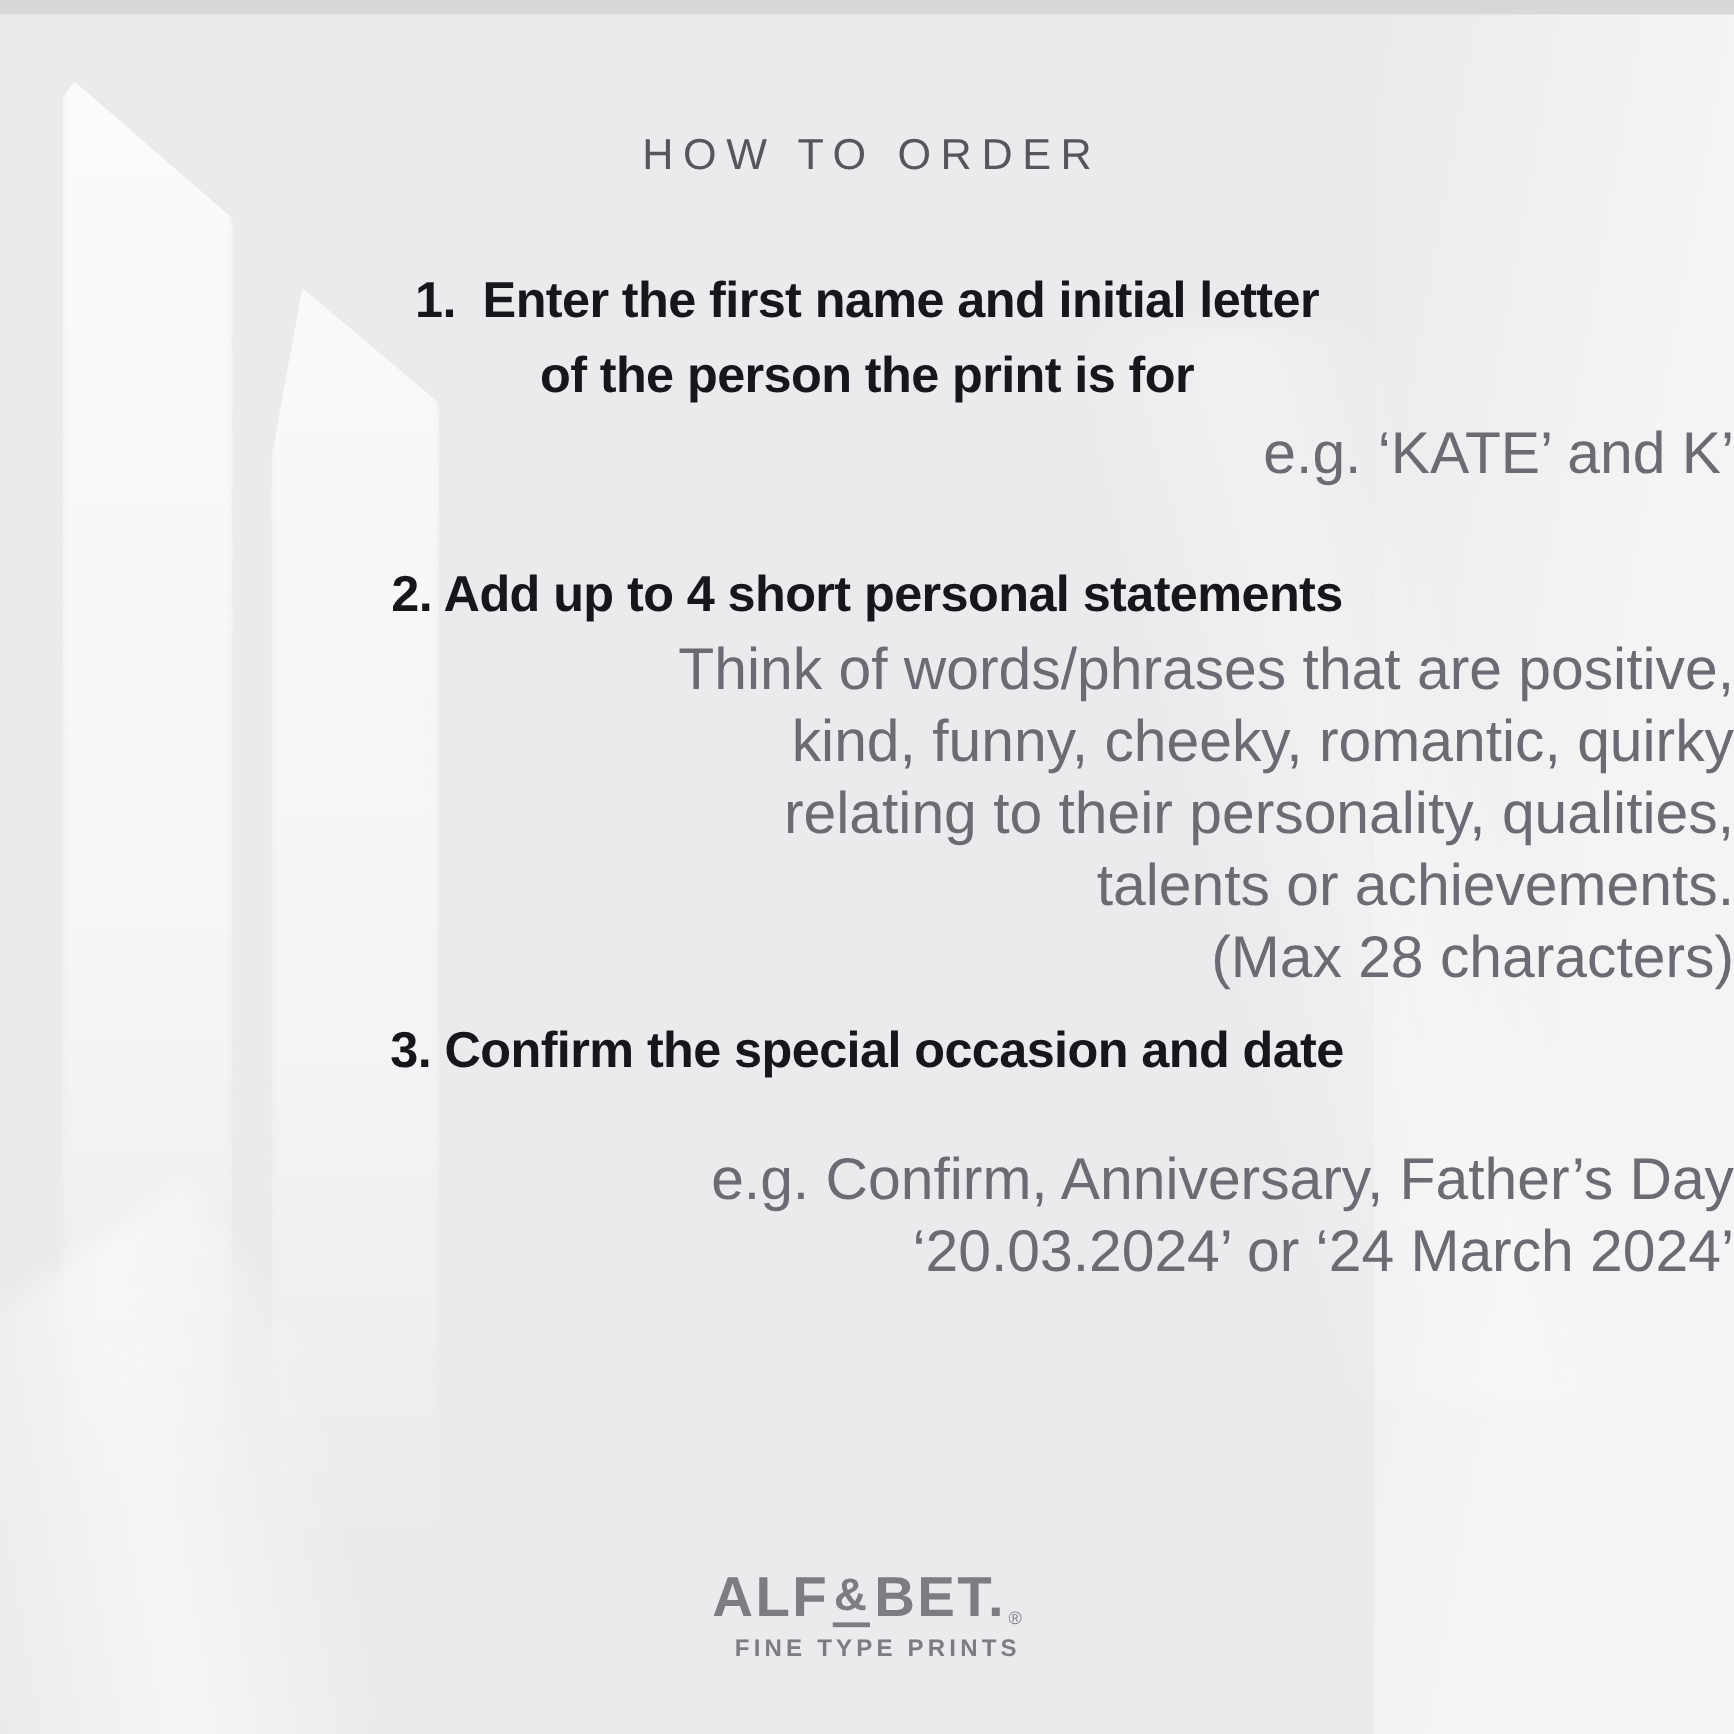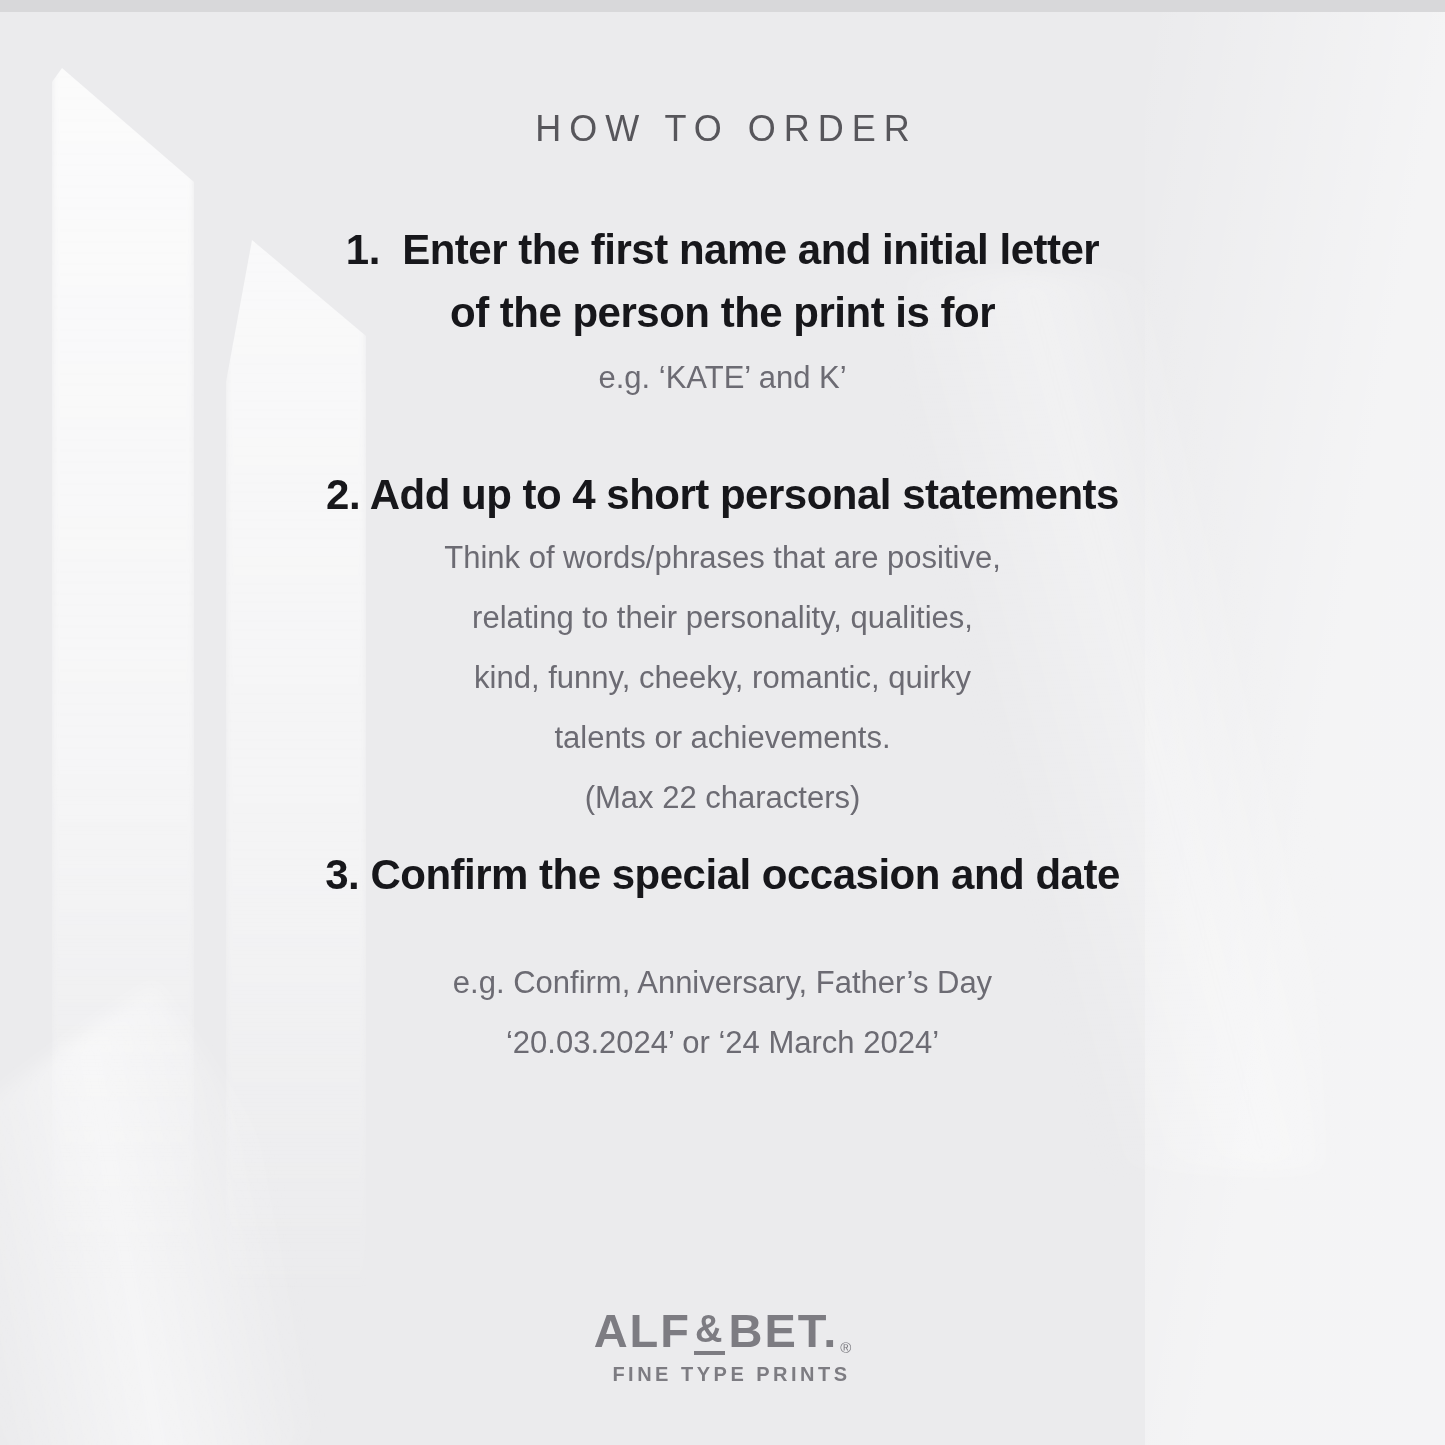--- a/index.html
+++ b/index.html
@@ -41,21 +41,21 @@
   }
   
   .block{position:absolute; left:0; right:0; text-align:center; z-index:1;}
   .line{white-space:pre;}
   .title{
     top:96px; font-size:36px; font-weight:500; color:var(--title);
     letter-spacing:8px; padding-left:8px;
   }
   .h{font-size:42px; font-weight:700; color:var(--heading); letter-spacing:-0.5px;}
   .h .line{height:63px; line-height:63px;}
-  .b{font-size:31px; font-weight:400; color:var(--body);}
+  .b{font-size:49px; font-weight:400; color:var(--body);text-align:right;}
   .b .line{height:60px; line-height:60px;}
   .step1-h{top:206px;}
   .step1-eg{top:336px;}
   .step2-h{top:451px;}
   .step2-b{top:516px;}
   .step3-h{top:831px;}
   .step3-b{top:941px;}
   .closing{top:1114px;}
   
   .logo{
@@ -97,24 +97,24 @@
   </div>
   <div class="block b step1-eg">
     <div class="line">e.g. ‘KATE’ and K’</div>
   </div>
 
   <div class="block h step2-h">
     <div class="line">2. Add up to 4 short personal statements</div>
   </div>
   <div class="block b step2-b">
     <div class="line">Think of words/phrases that are positive,</div>
+    <div class="line">kind, funny, cheeky, romantic, quirky</div>
     <div class="line">relating to their personality, qualities,</div>
-    <div class="line">kind, funny, cheeky, romantic, quirky</div>
     <div class="line">talents or achievements.</div>
-    <div class="line">(Max 22 characters)</div>
+    <div class="line">(Max 28 characters)</div>
   </div>
 
   <div class="block h step3-h">
     <div class="line">3. Confirm the special occasion and date</div>
   </div>
   <div class="block b step3-b">
     <div class="line">e.g. Confirm, Anniversary, Father’s Day</div>
     <div class="line">‘20.03.2024’ or ‘24 March 2024’</div>
   </div>
 

